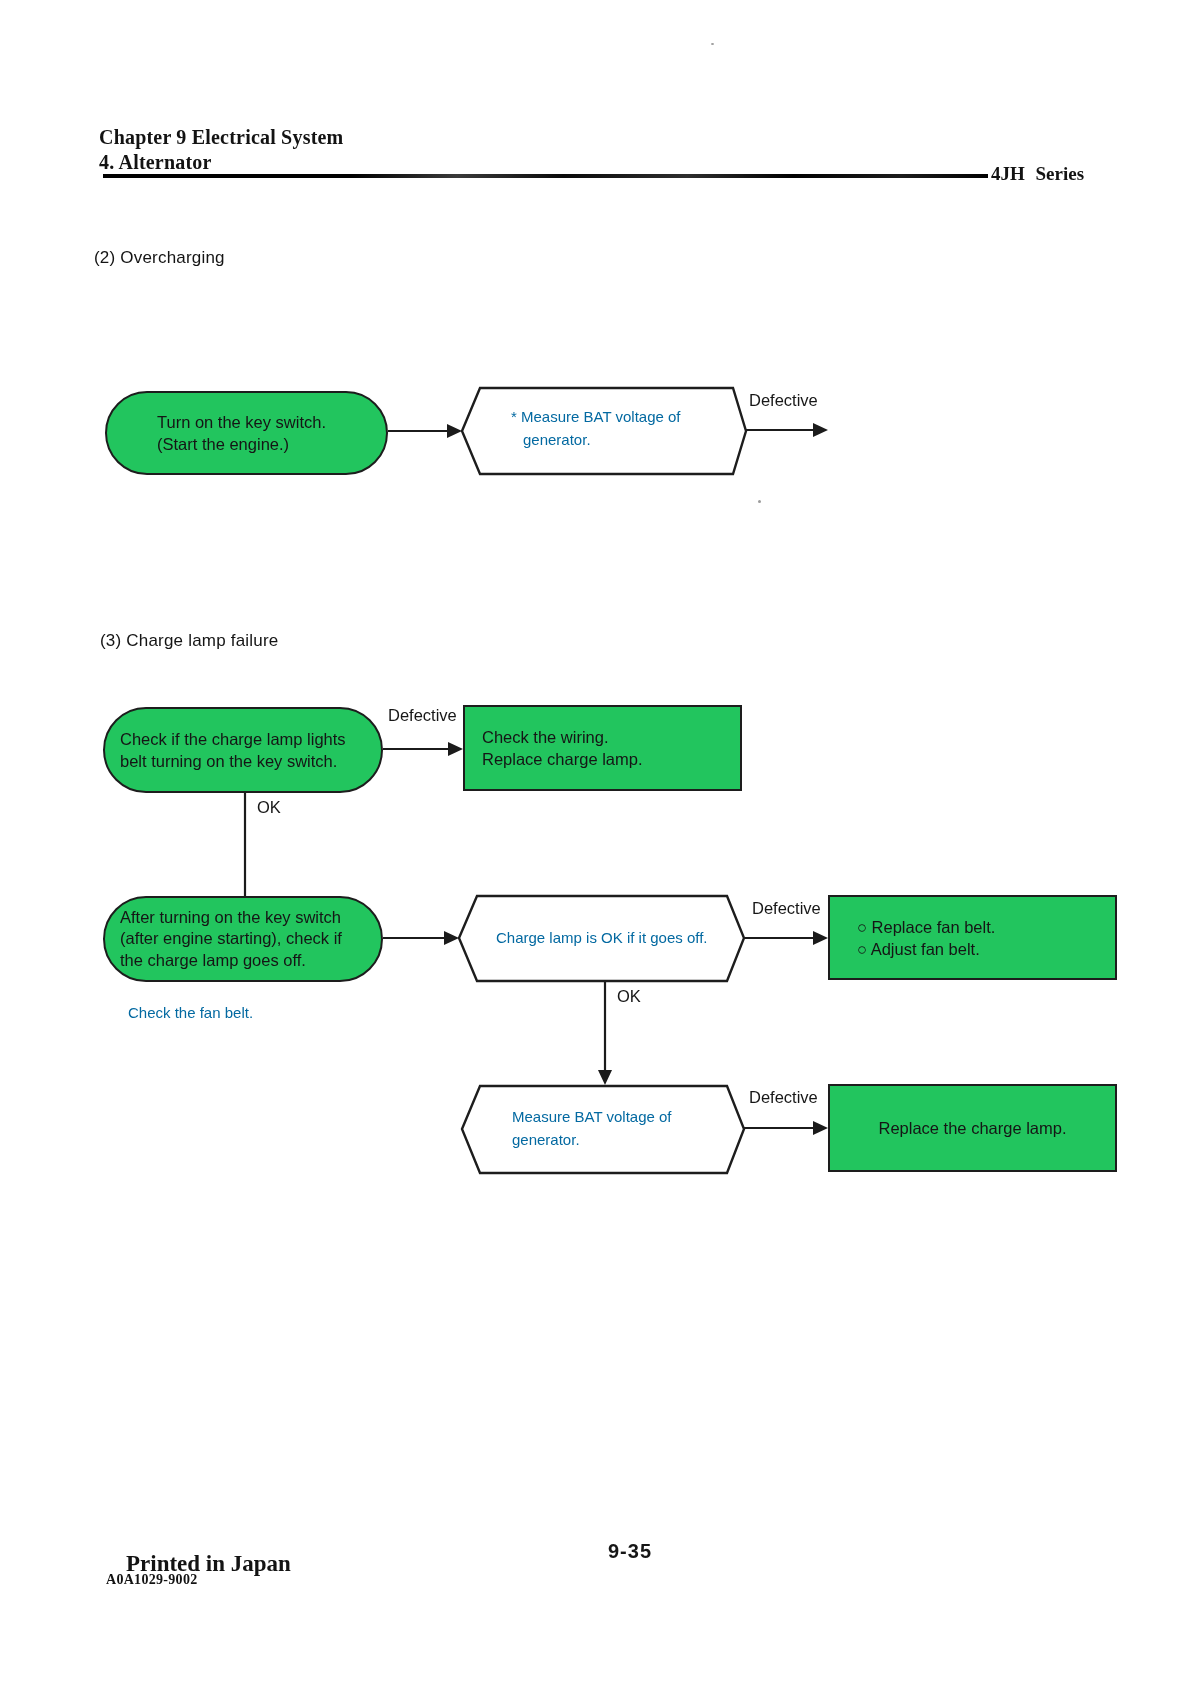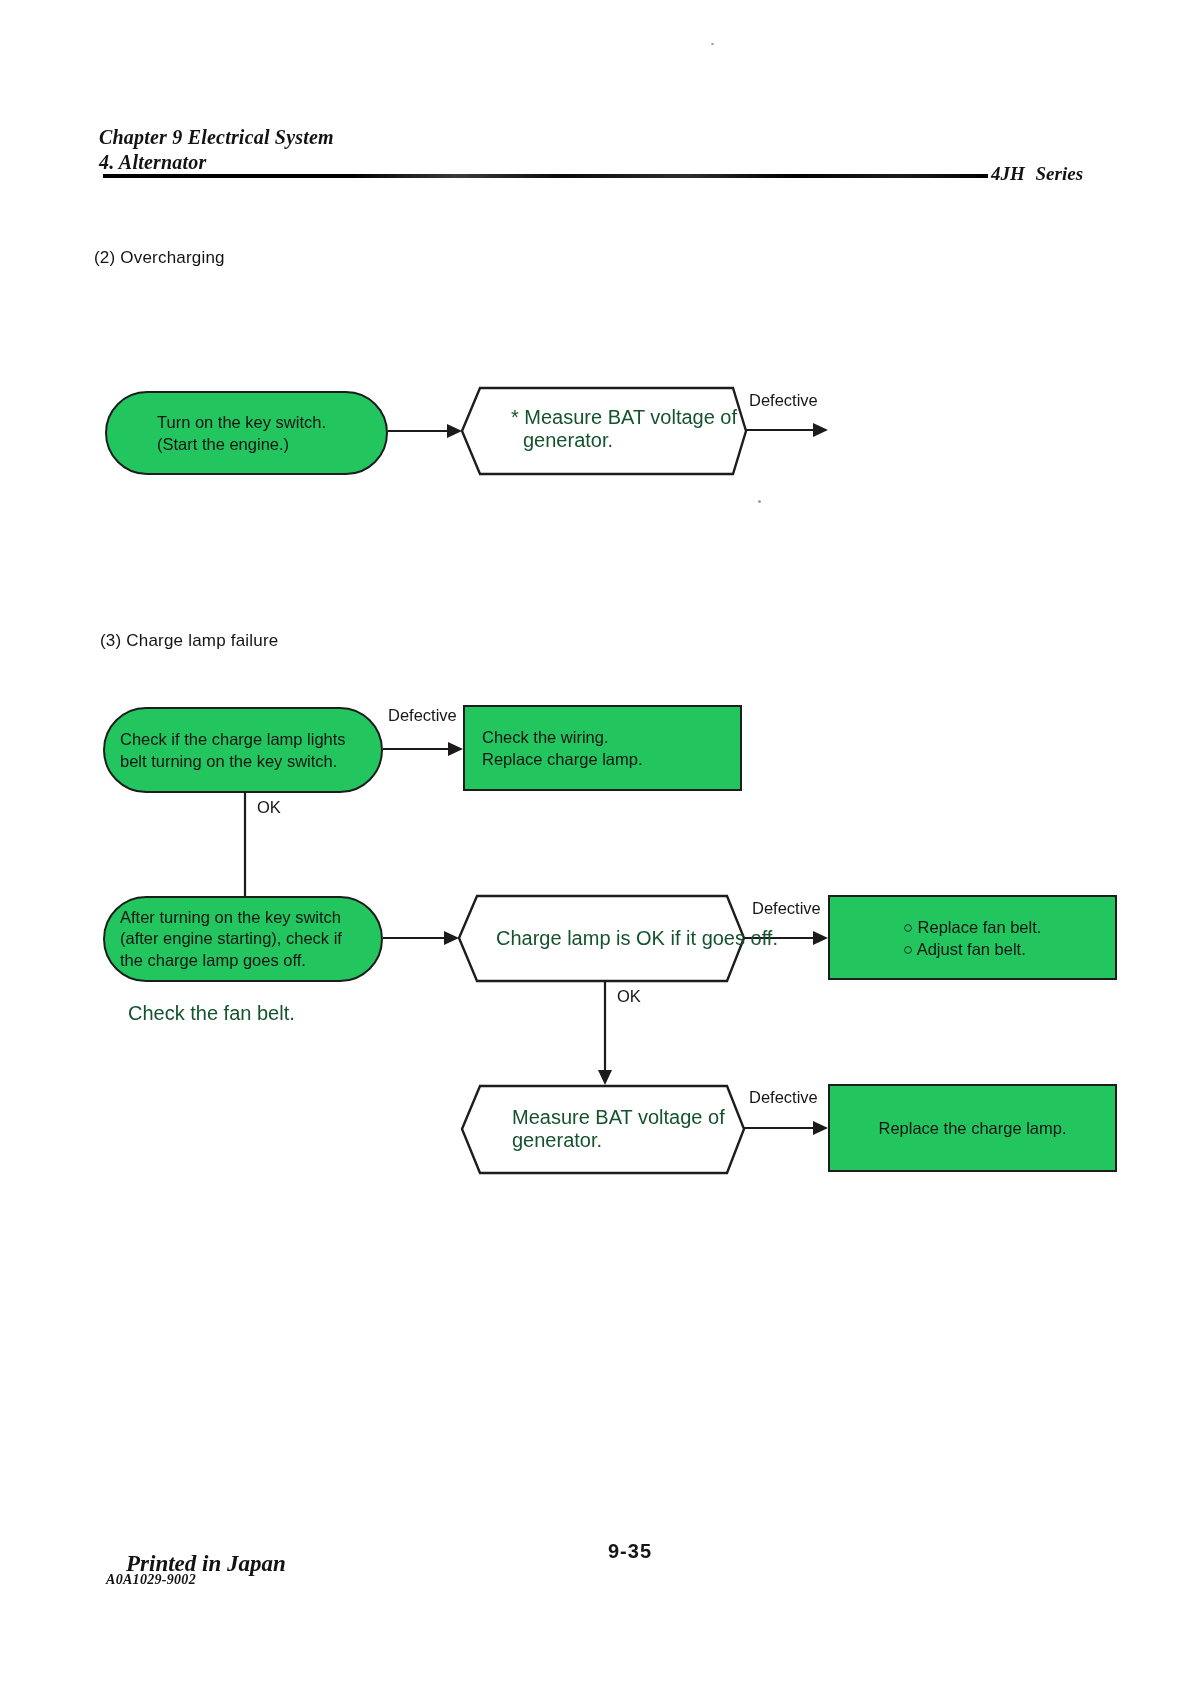--- a/index.html
+++ b/index.html
@@ -7,21 +7,21 @@
     position:relative; width:1198px; height:1682px; margin:0 auto;
     background:#ffffff; overflow:hidden;
     font-family:"Liberation Sans", sans-serif; color:#161616;
   }
   .abs { position:absolute; }
   svg.wires { position:absolute; left:0; top:0; z-index:1; }
 
   
   .serif-it {
     font-family:"Liberation Serif", serif;
-    font-style:italic; font-weight:bold; color:#131313;
+    font-weight:bold; color:#131313;
   }
   .hdr-chapter { left:99px; top:126px; font-size:20px; letter-spacing:0.2px; }
   .hdr-section { left:99px; top:151px; font-size:20px; letter-spacing:0.2px; }
   .hdr-rule {
     left:103px; top:174px; width:885px; height:4px; z-index:2;
     background:linear-gradient(90deg,#000 0%,#000 28%,#3a3a3a 40%,#0a0a0a 52%,#2e2e2e 66%,#000 78%,#1c1c1c 90%,#000 100%);
   }
   .hdr-series { left:991px; top:163px; font-size:19px; word-spacing:6px; }
 
   .heading { font-size:17px; color:#141414; letter-spacing:0.2px; z-index:2; }
@@ -30,21 +30,21 @@
   .node {
     position:absolute; z-index:2; box-sizing:border-box; background:#22c55e;
     border:2.2px solid #1d1d1d; display:flex; flex-direction:column; justify-content:center;
     font-size:16.5px; line-height:22px; color:#151515;
   }
   .stadium { border-radius:44px; }
   .center-text { align-items:center; text-align:center; }
   .node .ln { white-space:nowrap; }
 
   
-  .freetext { position:absolute; z-index:3; font-size:20px; line-height:22.5px; color:#14532d; white-space:nowrap; }
+  .freetext { position:absolute; z-index:3; font-size:15px; line-height:22.5px; color:#0369a1; white-space:nowrap; }
   .lbl { position:absolute; z-index:3; font-size:16.5px; color:#171717; white-space:nowrap; }
   .indent2 { margin-left:12px; }
 
   .footer-page { left:608px; top:1540px; font-size:20px; font-weight:bold; letter-spacing:1px; z-index:2; }
   .footer-printed { left:126px; top:1551px; font-size:23px; z-index:2; }
   .footer-code { left:106px; top:1572px; font-size:14px; letter-spacing:0.3px; z-index:2; }
 
   .speck { position:absolute; background:#9c9c9c; border-radius:50%; z-index:1; }
 </style>
 </head>
@@ -121,21 +121,21 @@
     <div class="ln">(after engine starting), check if</div>
     <div class="ln">the charge lamp goes off.</div>
   </div>
 
   <div class="freetext" style="left:128px; top:1002px;">Check the fan belt.</div>
 
   <div class="freetext" style="left:496px; top:927px;">Charge lamp is OK if it goes off.</div>
 
   <div class="lbl" style="left:752px; top:899px;">Defective</div>
 
-  <div class="node" style="left:828px; top:895px; width:289px; height:85px; padding-left:73px;">
+  <div class="node" style="left:828px; top:895px; width:289px; height:85px; padding-left:27px;">
     <div class="ln">○ Replace fan belt.</div>
     <div class="ln">○ Adjust fan belt.</div>
   </div>
 
   <div class="lbl" style="left:617px; top:987px;">OK</div>
 
   <div class="freetext" style="left:512px; top:1106px;">
     <div>Measure BAT voltage of</div>
     <div>generator.</div>
   </div>

